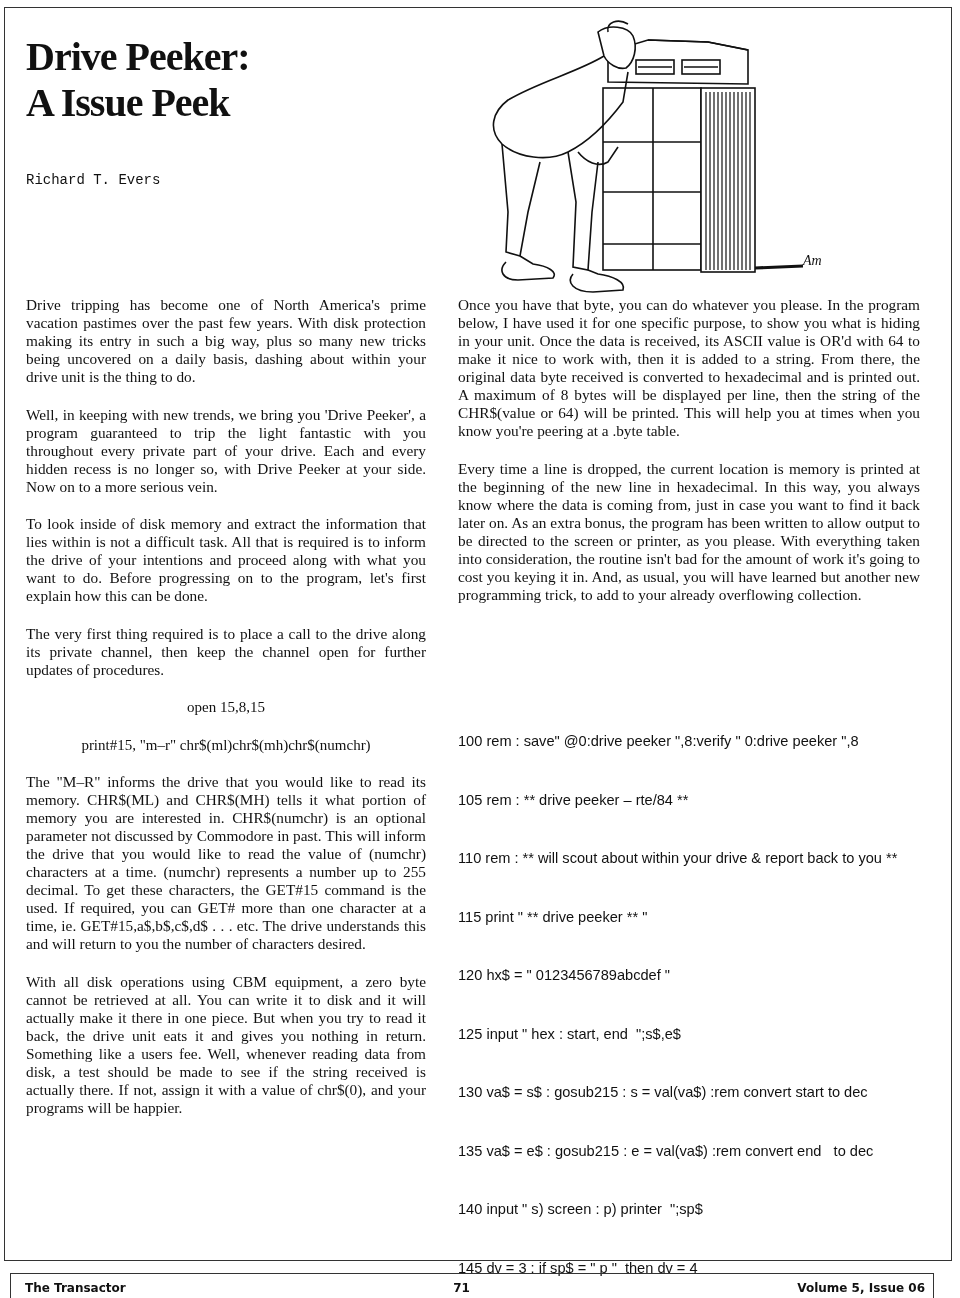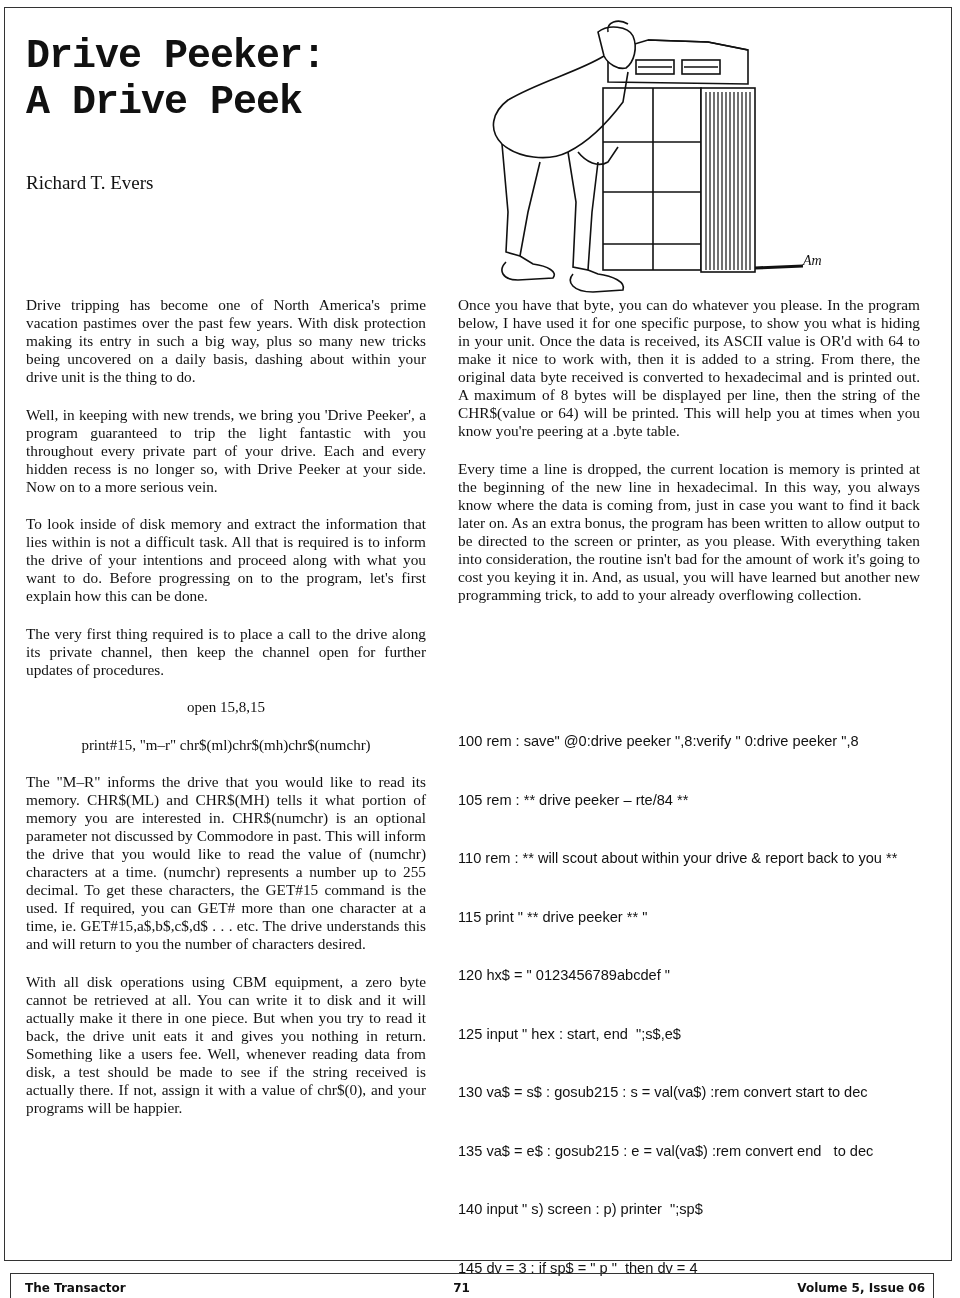--- a/index.html
+++ b/index.html
@@ -3,27 +3,27 @@
 <meta charset="utf-8">
 <style>
   html, body { margin: 0; padding: 0; background: #ffffff; }
   body { width: 960px; height: 1298px; position: relative; overflow: hidden; color: #111; }
   .frame {
     position: absolute; left: 4px; top: 7px; width: 948px; height: 1254px;
     border: 1.5px solid #333; box-sizing: border-box;
   }
   .title {
     position: absolute; left: 26px; top: 34px; width: 420px;
-    font-family: Liberation Mono, monospace; font-weight: bold;
+    font-family: Liberation Serif, serif; font-weight: bold;
     font-size: 40px; line-height: 46px; letter-spacing: -1px; margin: 0; color: #111;
   }
   .title span { display: block; }
   .author {
     position: absolute; left: 26px; top: 172px;
-    font-family: Liberation Serif, serif; font-size: 19px; color: #111;
+    font-family: Liberation Mono, monospace; font-size: 14px; color: #111;
   }
   .illustration { position: absolute; left: 458px; top: 12px; width: 380px; height: 285px; }
   .col {
     position: absolute; top: 296px; width: 400px;
     font-family: "Liberation Serif", serif; font-size: 15.3px; line-height: 18px;
     text-align: justify; color: #111;
   }
   .col.left { left: 26px; }
   .col.right { left: 458px; width: 462px; }
   .col p { margin: 0 0 19.5px 0; }
@@ -44,21 +44,21 @@
     display: flex; align-items: center; justify-content: space-between; padding: 0 8px 0 14px;
   }
 </style>
 </head>
 <body>
 
 <div class="frame"></div>
 
 <h1 class="title">
   <span>Drive Peeker:</span>
-  <span>A Drive Peek</span>
+  <span>A Issue Peek</span>
 </h1>
 <div class="author">Richard T. Evers</div>
 
 <svg class="illustration" viewBox="0 0 380 285" fill="none" stroke="#111" stroke-width="1.6">
 
   <g>
     <path d="M150 40 L150 70 L290 72 L290 38 L250 30 L190 28 Z" fill="#fff"></path>
     <path d="M190 28 L250 30 L290 38"></path>
     <rect x="178" y="48" width="38" height="14" fill="#fff"></rect>
     <rect x="224" y="48" width="38" height="14" fill="#fff"></rect>

